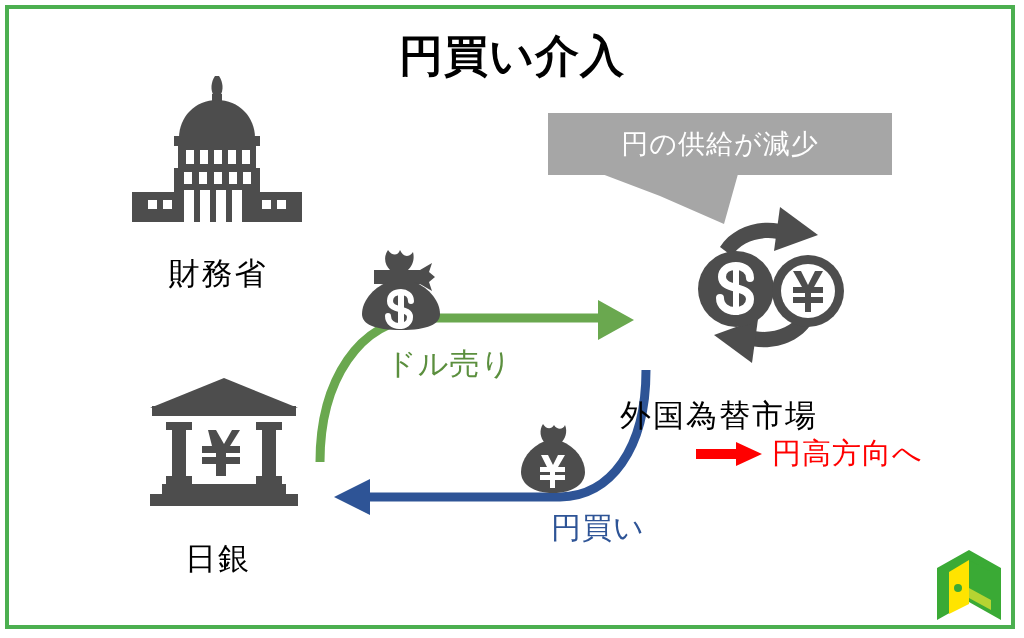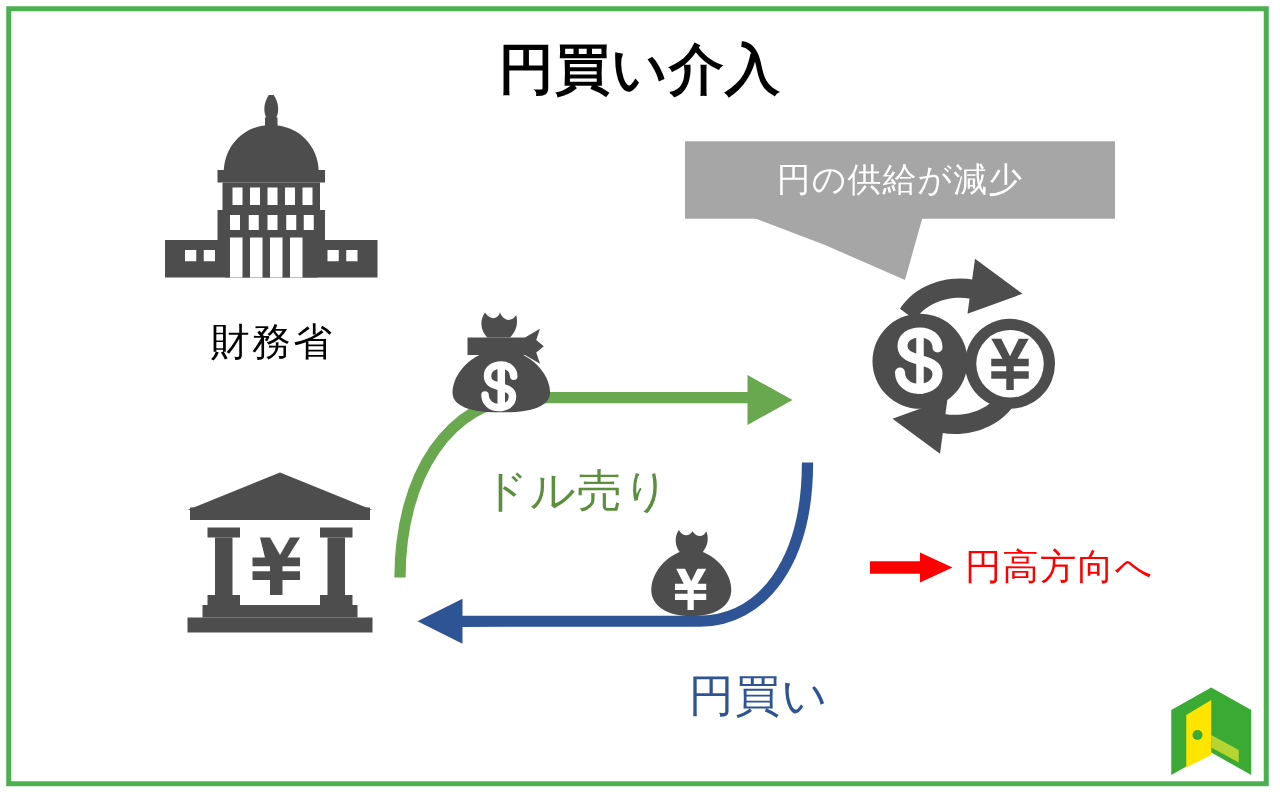--- a/index.html
+++ b/index.html
@@ -47,21 +47,21 @@
   .icon{position:absolute;}
   .label{
     position:absolute;text-align:center;
     font-size:31px;color:#000000;font-weight:normal;
     letter-spacing:2px;white-space:nowrap;margin-top:25px;
   }
   #label-mof{left:108px;top:228px;width:220px;}
   #label-boj{left:108px;top:513px;width:220px;}
   #label-fx{left:620px;top:370px;width:300px;text-align:left;}
   
-  .arrow-caption{position:absolute;font-size:36px;white-space:nowrap;letter-spacing:1px;margin-top:25px;}
+  .arrow-caption{position:absolute;font-size:30px;white-space:nowrap;letter-spacing:1px;}
   #cap-dollar{left:386px;top:344px;color:#5b8f3e;}
   #cap-yen{left:551px;top:508px;color:#2e5496;}
   
   #redrow{position:absolute;left:696px;top:434px;height:40px;display:flex;align-items:center;}
   #red-arrow{width:66px;height:26px;margin-right:10px;}
   #red-text{font-size:29px;color:#ff0000;letter-spacing:1px;white-space:nowrap;font-family:Liberation Serif, serif;}
   
   #arrows{position:absolute;left:0;top:0;width:1024px;height:638px;pointer-events:none;}
   #logo{position:absolute;left:935px;top:548px;width:68px;height:74px;}
 </style>
@@ -133,20 +133,21 @@
       <rect x="110" y="46" width="26" height="8"></rect>
       <rect x="116" y="54" width="14" height="46"></rect>
       <rect x="110" y="100" width="26" height="8"></rect>
 
       <polygon points="62,54 70,54 78,68 86,54 94,54 84,70 94,70 94,77 80,77 80,81 94,81 94,88 80,88 80,100 70,100 70,88 56,88 56,81 70,81 70,77 56,77 56,70 66,70"></polygon>
 
       <rect x="16" y="108" width="124" height="10"></rect>
       <rect x="4" y="118" width="148" height="12"></rect>
     </g>
   </svg>
+  <div class="label" id="label-boj">日銀</div>
 
   <svg id="arrows" viewBox="0 0 1024 638">
 
     <g>
       <path d="M320 462 C320 380 360 320 420 318 L600 318" stroke="#6aa84f" stroke-width="9" fill="none" stroke-linecap="butt"></path>
       <polygon points="598,300 634,320 598,340" fill="#6aa84f"></polygon>
     </g>
 
     <g>
       <path d="M646 370 C646 450 610 496 560 497 L368 497" stroke="#2e5496" stroke-width="9" fill="none" stroke-linecap="butt"></path>
@@ -193,20 +194,21 @@
       <g fill="#ffffff">
         <rect x="55" y="58" width="6" height="52" rx="1"></rect>
         <path d="M72 73 c0 -8 -7 -12 -14 -12 c-8 0 -14 4 -14 11 c0 14 28 8 28 22 c0 8 -7 12 -15 12 c-8 0 -15 -5 -15 -13" stroke="#ffffff" stroke-width="8" fill="none" stroke-linecap="round"></path>
       </g>
 
       <circle cx="130" cy="86" r="36" fill="#4d4d4d"></circle>
       <circle cx="130" cy="86" r="27" fill="#ffffff"></circle>
       <polygon points="115,66 123,66 130,80 137,66 145,66 136,82 145,82 145,88 133,88 133,92 145,92 145,98 133,98 133,107 127,107 127,98 115,98 115,92 127,92 127,88 115,88 115,82 124,82" fill="#4d4d4d"></polygon>
     </g>
   </svg>
+  <div class="label" id="label-fx">外国為替市場</div>
 
   <div class="arrow-caption" id="cap-dollar">ドル売り</div>
   <div class="arrow-caption" id="cap-yen">円買い</div>
 
   <div id="redrow">
     <svg id="red-arrow" viewBox="0 0 66 26">
       <polygon points="0,8 40,8 40,1 66,13 40,25 40,18 0,18" fill="#ff0000"></polygon>
     </svg>
     <span id="red-text">円高方向へ</span>
   </div>

